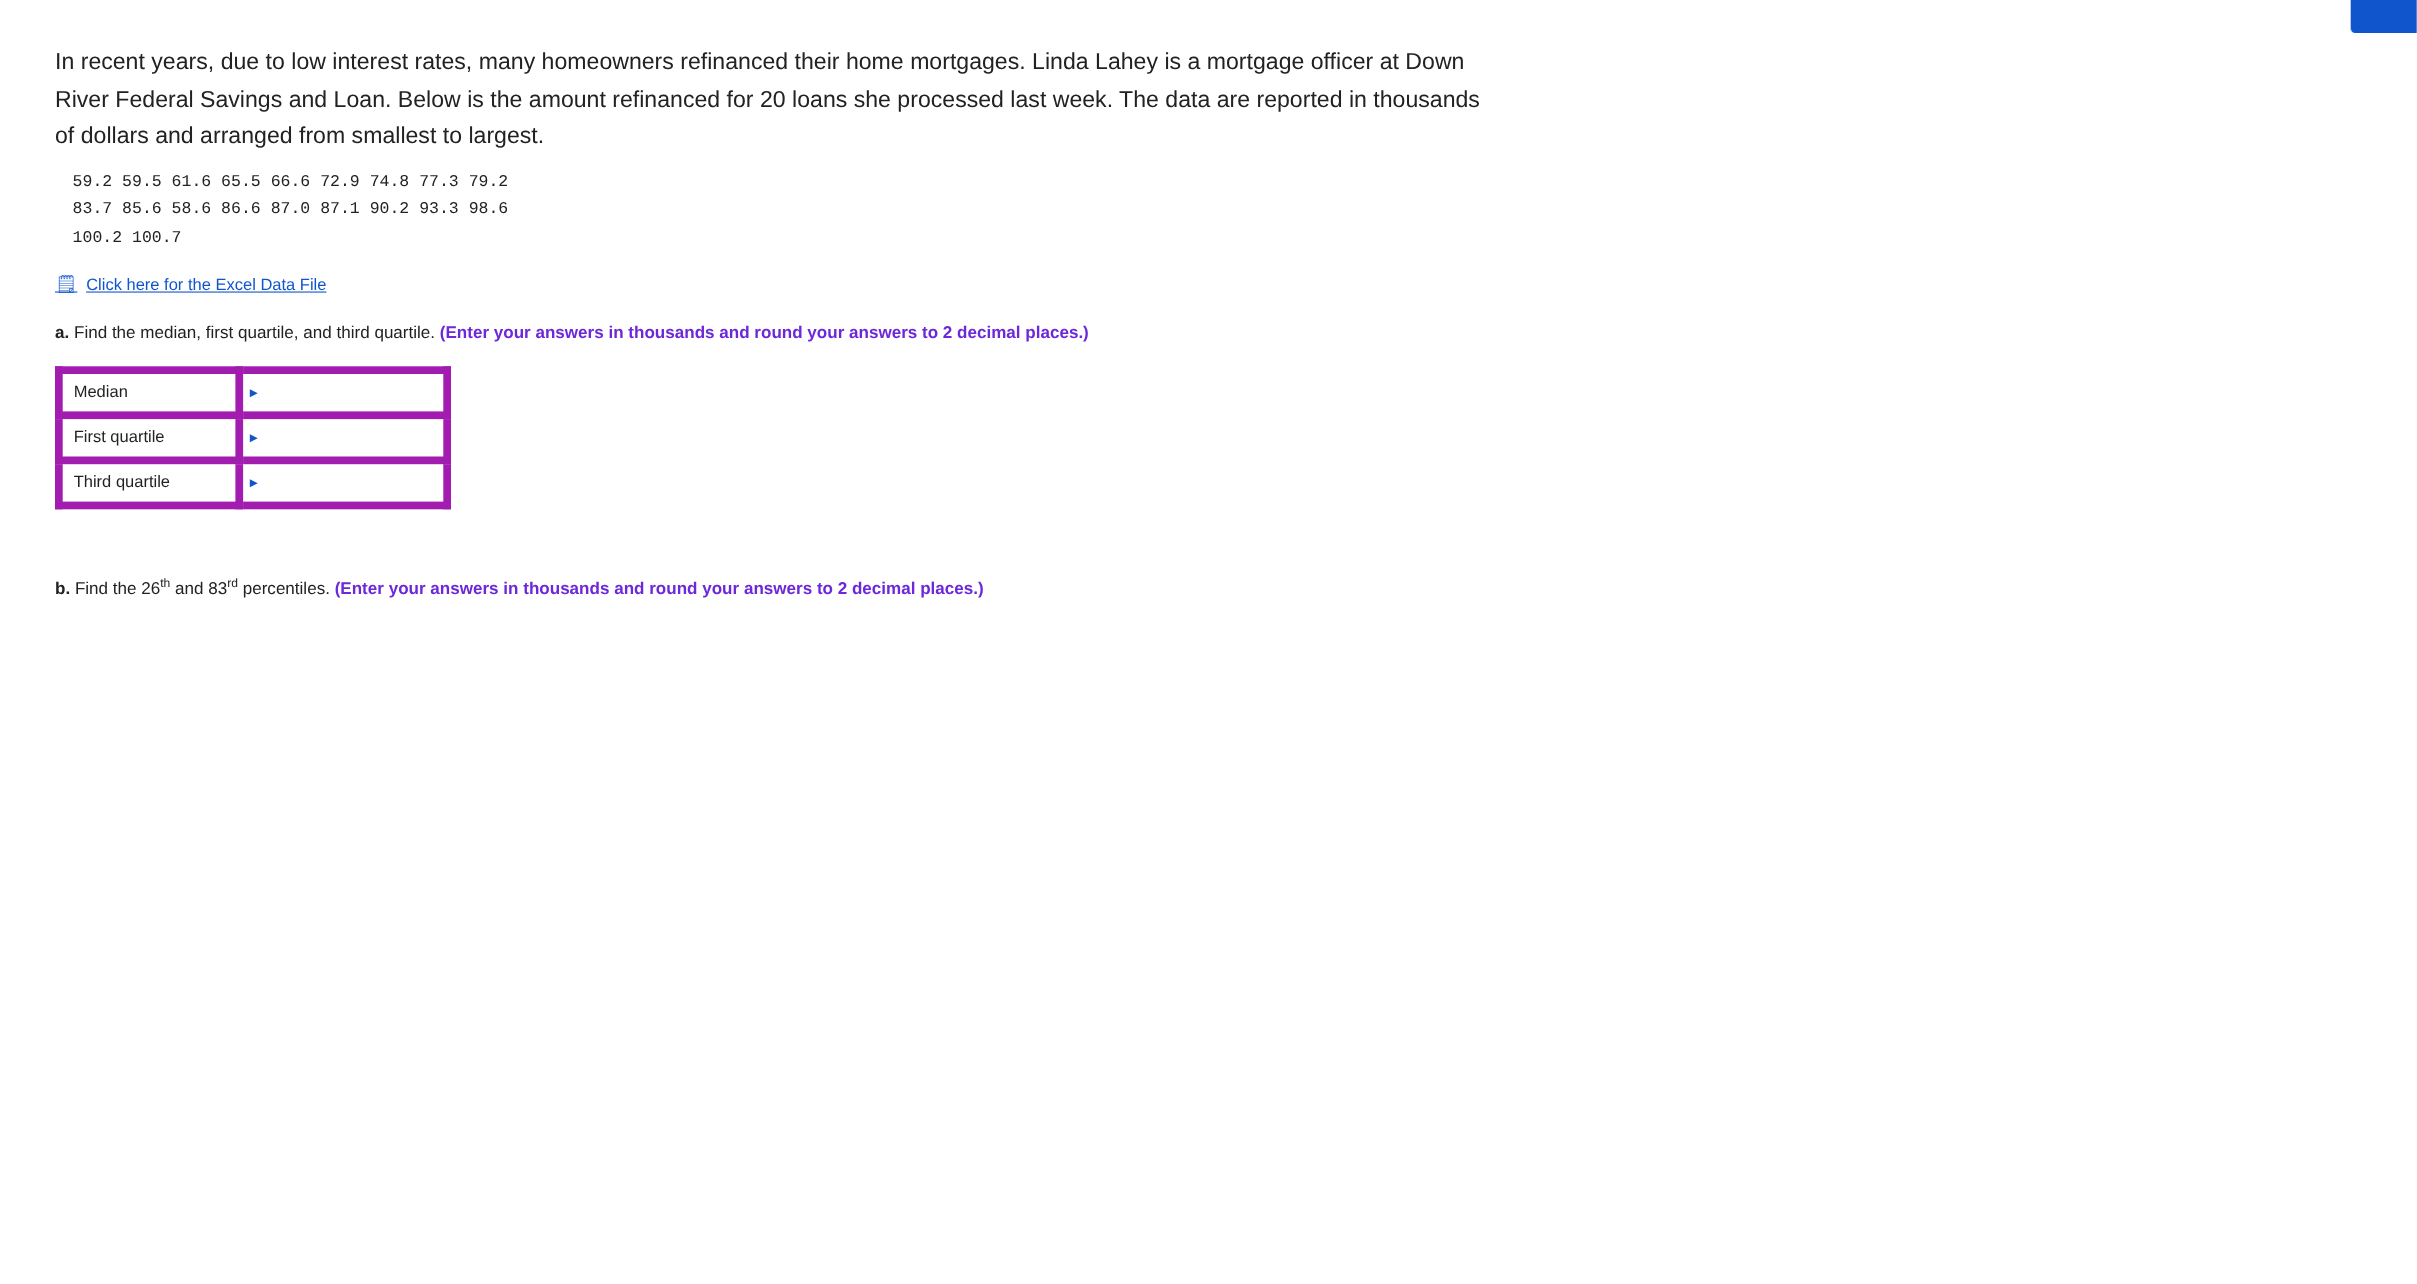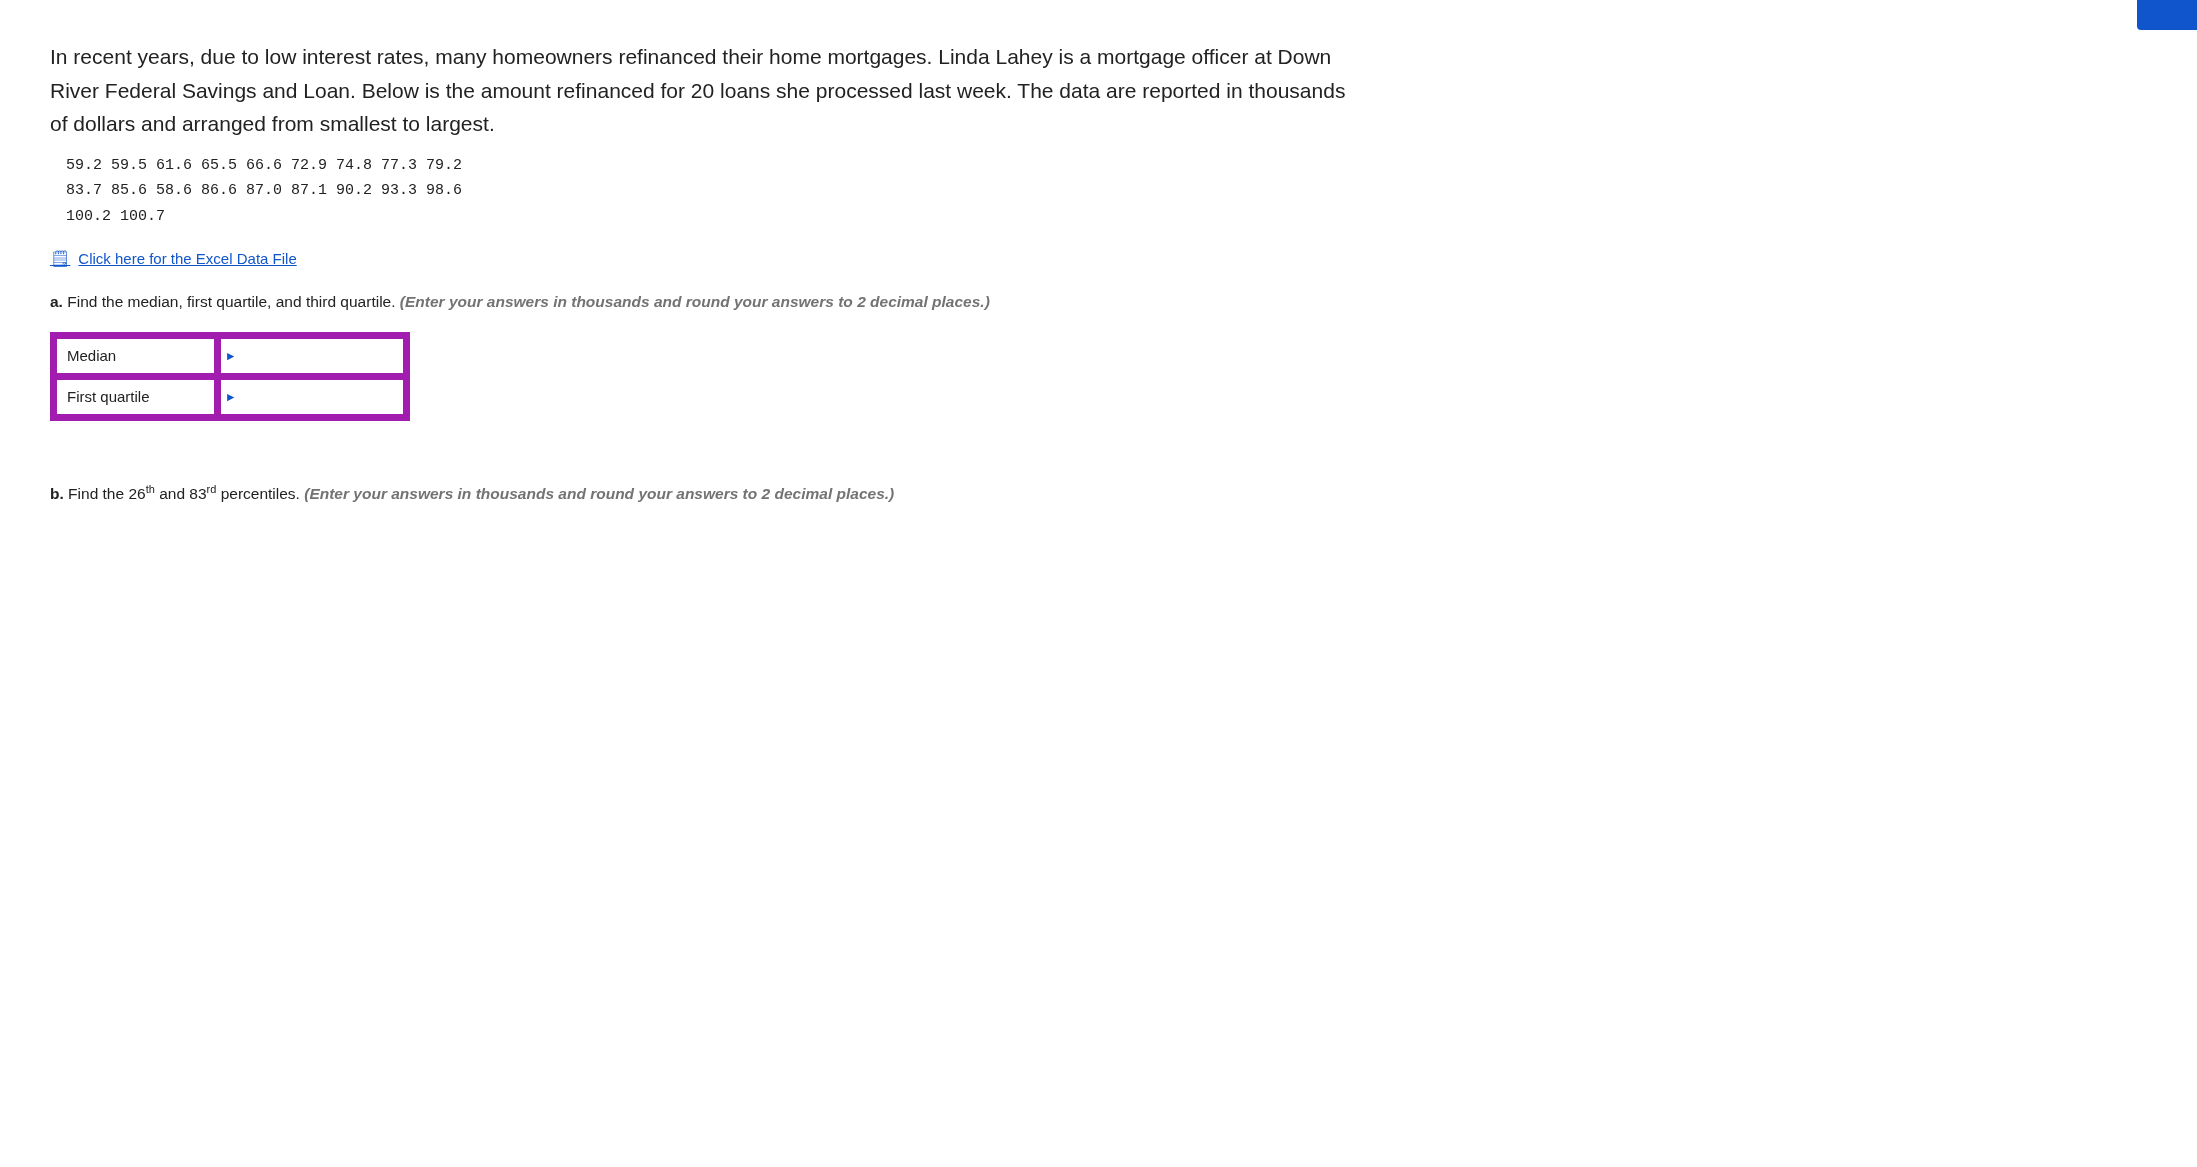--- a/index.html
+++ b/index.html
@@ -47,23 +47,22 @@
       text-decoration: none;
     }
 
     .question-label {
       font-size: 15.5px;
       margin-bottom: 18px;
       line-height: 1.5;
     }
 
     .question-label .bold-red {
-      color: #737373;
+      color: #6d28d9;
       font-weight: bold;
-      font-style: italic;
     }
 
     .answer-table {
       border-collapse: collapse;
       margin-bottom: 50px;
       min-width: 360px;
     }
 
     .answer-table td {
       border: 7px solid #a21caf;
@@ -173,20 +172,29 @@
       </tr>
       <tr>
         <td class="label-cell">First quartile</td>
         <td class="input-cell">
           <div class="input-wrapper">
             <span class="input-arrow">►</span>
             <input type="text" style="">
           </div>
         </td>
       </tr>
+      <tr>
+        <td class="label-cell">Third quartile</td>
+        <td class="input-cell">
+          <div class="input-wrapper">
+            <span class="input-arrow">►</span>
+            <input type="text" style="">
+          </div>
+        </td>
+      </tr>
     </tbody>
   </table>
 </div>
 
 <div class="section-b">
   <p class="question-label">
     <strong>b.</strong>
     <span> Find the 26<sup>th</sup> and 83<sup>rd</sup> percentiles. </span>
     <span class="bold-red">(Enter your answers in thousands and round your answers to 2 decimal places.)</span>
   </p>

